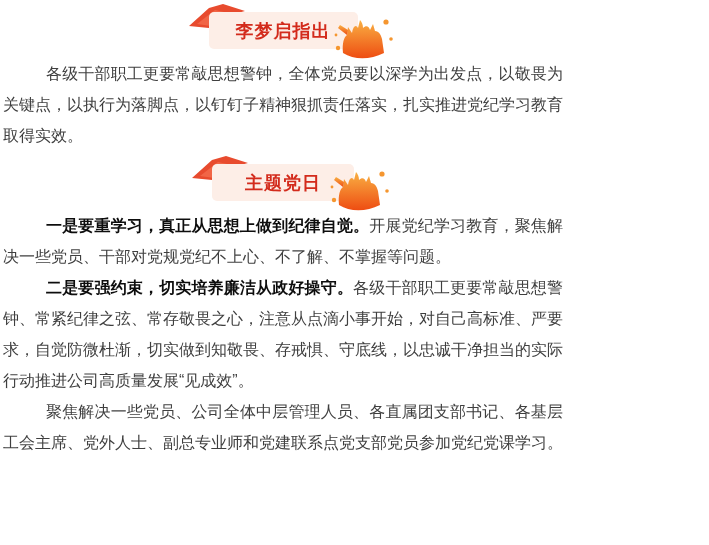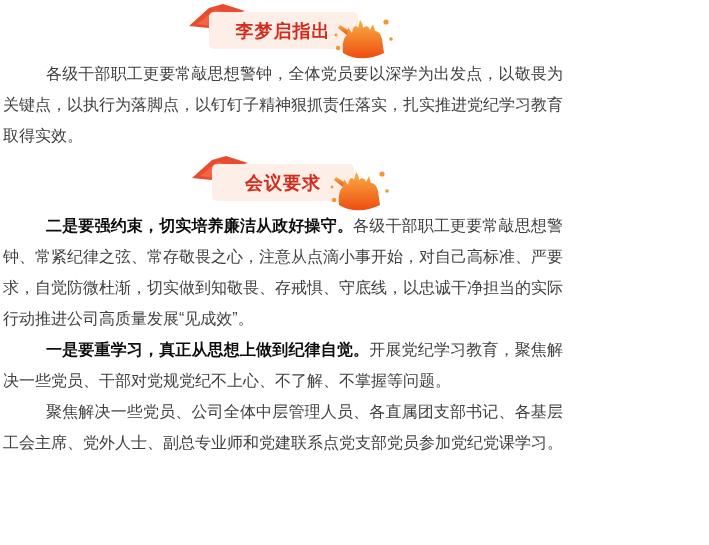--- a/index.html
+++ b/index.html
@@ -77,38 +77,38 @@
   </div>
 
   <p><span>各级干部职工更要常敲思想警钟，全体党员要以深学为出发点，以敬畏为关键点，以执行为落脚点，以钉钉子精神狠抓责任落实，扎实推进党纪学习教育取得实效。</span></p>
 
   <div class="badge-row second">
     <div class="badge-wrap">
       <svg class="flag-deco" width="56" height="30" viewBox="0 0 56 30">
         <path d="M0 24 L20 6 L34 2 L56 9 L38 14 L20 26 Z" fill="var(--flag_red,#e84b2e)"></path>
         <path d="M8 22 L26 8 L44 12 L22 24 Z" fill="var(--flag_red_light,#f26a4a)" opacity="0.85"></path>
       </svg>
-      <div class="badge-pill">会议要求</div>
+      <div class="badge-pill">主题党日</div>
       <svg class="burst-deco" width="60" height="50" viewBox="0 0 60 50">
         <defs>
           <linearGradient id="g2" x1="0" y1="0" x2="0" y2="1">
             <stop offset="0" style="stop-color:var(--splash_orange_top,#f9b043)"></stop>
             <stop offset="1" style="stop-color:var(--splash_orange_bottom,#ee4d12)"></stop>
           </linearGradient>
         </defs>
         <path fill="url(#g2)" d="M9 40 C8 30 10 24 13 22 L14 14 L18 20 C19 13 22 11 24 15 L26 7 C28 9 29 12 29 15 C32 12 35 13 36 17 L39 11 L41 18 C45 18 47 22 48 26 L50 40 C36 47 20 47 9 40 Z"></path>
         <path fill="url(#g2)" d="M13 22 L4 15 L6 12 L14 17 Z"></path>
         <circle cx="4" cy="35" r="2.2" fill="var(--dot_orange,#f5962f)"></circle>
         <circle cx="52" cy="9" r="2.6" fill="var(--dot_orange,#f5962f)"></circle>
         <circle cx="57" cy="26" r="1.8" fill="var(--dot_orange,#f5962f)"></circle>
         <circle cx="2" cy="22" r="1.4" fill="var(--dot_orange,#f5962f)"></circle>
       </svg>
     </div>
   </div>
 
+  <p><span class="lead">一是要重学习，真正从思想上做到纪律自觉。</span><span>开展党纪学习教育，聚焦解决一些党员、干部对党规党纪不上心、不了解、不掌握等问题。</span></p>
+
   <p><span class="lead">二是要强约束，切实培养廉洁从政好操守。</span><span>各级干部职工更要常敲思想警钟、常紧纪律之弦、常存敬畏之心，注意从点滴小事开始，对自己高标准、严要求，自觉防微杜渐，切实做到知敬畏、存戒惧、守底线，以忠诚干净担当的实际行动推进公司高质量发展“见成效”。</span></p>
-
-  <p><span class="lead">一是要重学习，真正从思想上做到纪律自觉。</span><span>开展党纪学习教育，聚焦解决一些党员、干部对党规党纪不上心、不了解、不掌握等问题。</span></p>
 
 
   <p><span>聚焦解决一些党员、公司全体中层管理人员、各直属团支部书记、各基层工会主席、党外人士、副总专业师和党建联系点党支部党员参加党纪党课学习。</span></p>
 
 </div>
 
 </body></html>

